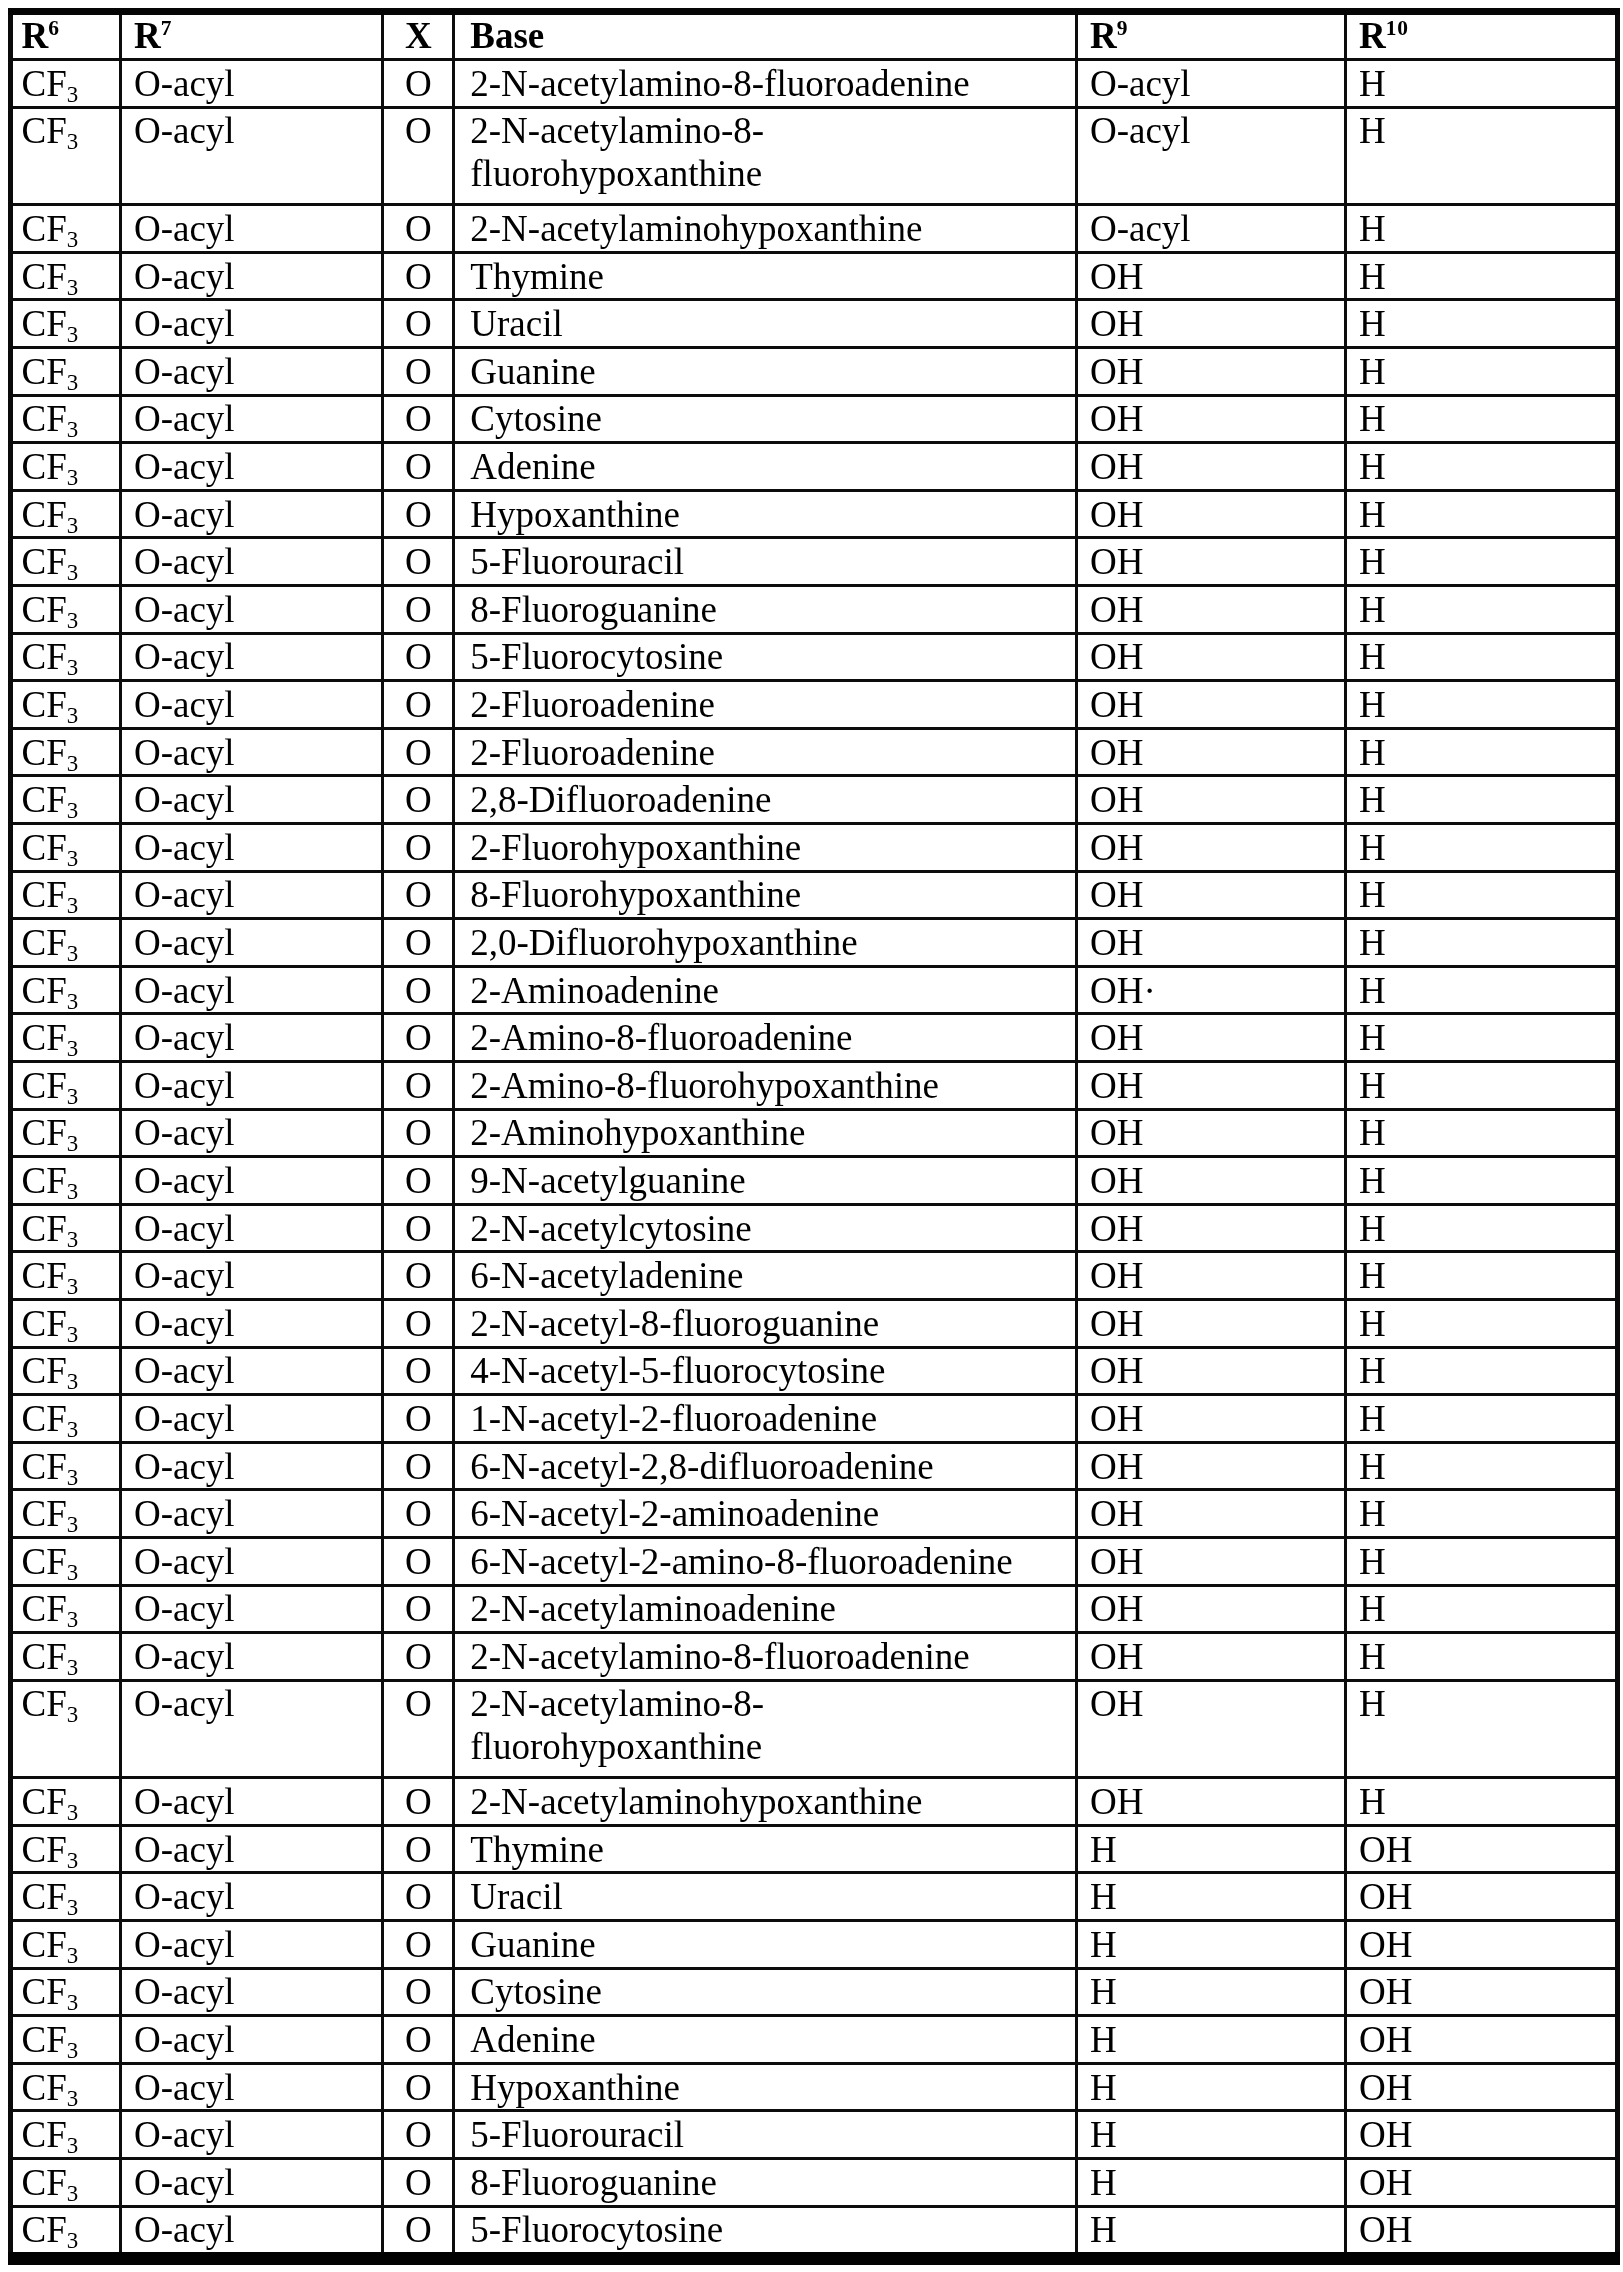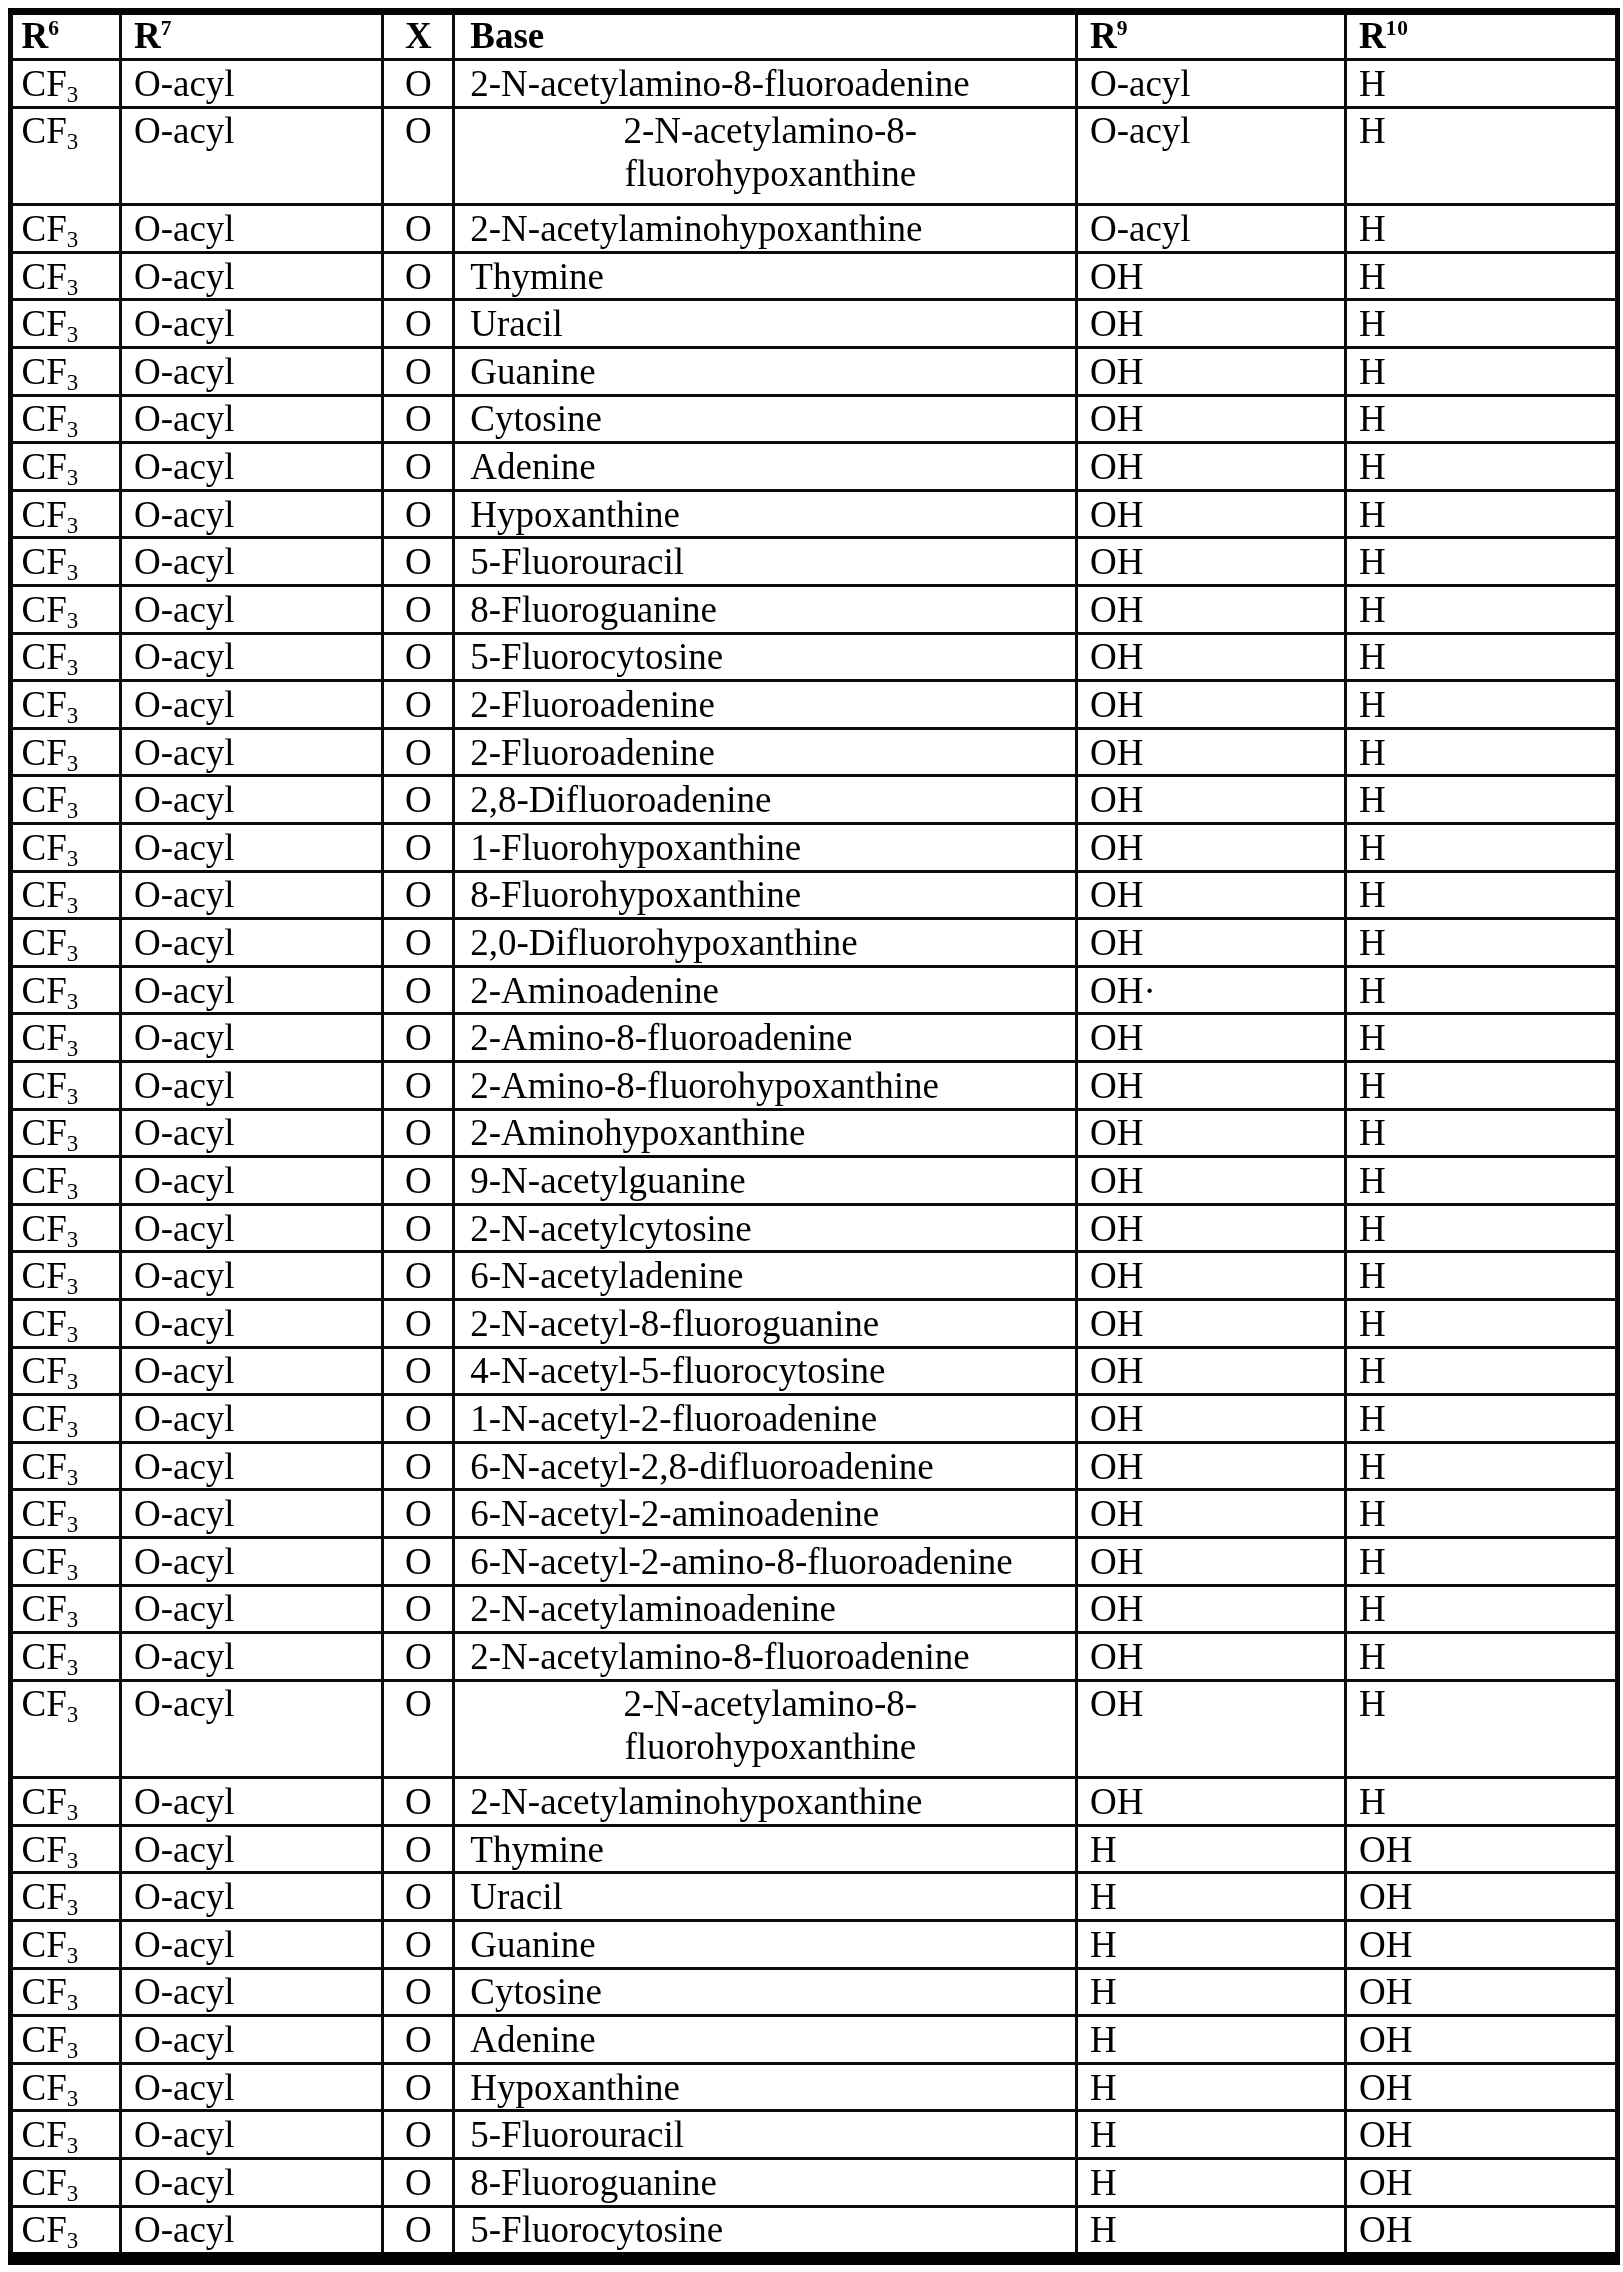--- a/index.html
+++ b/index.html
@@ -28,21 +28,21 @@
     font-size:37px;line-height:43px;
     vertical-align:top;text-align:left;
     padding:0.8px 5px 0.8px 11.7px;
     height:43px;overflow:hidden;white-space:nowrap;
   }
   th{font-weight:bold;height:40px;line-height:42px;padding-top:0;}
   td.col-x,th.col-x{text-align:center;padding-left:1.7px;padding-right:1.7px;}
   td.col-r6,th.col-r6{padding-left:8.3px;}
   td.col-base,th.col-base{padding-left:15px;}
   tr.tall td{height:93px;}
-  td .ln{display:block;line-height:43px;text-align:center;}
+  td .ln{display:block;line-height:43px;}
   sup.hdr{font-size:0.58em;line-height:0;vertical-align:super;letter-spacing:0.8px;}
   sub.frm{font-size:0.62em;line-height:0;vertical-align:-0.25em;}
 </style>
 </head>
 <body>
 
 <div class="page">
   <div class="tbl-wrap">
     <table class="subst">
       <colgroup>
@@ -184,21 +184,21 @@
             <td class="col-r7">O-acyl</td>
             <td class="col-x">O</td>
             <td class="col-base">2,8-Difluoroadenine</td>
             <td class="col-r9">OH</td>
             <td class="col-r10">H</td>
           </tr>
           <tr>
             <td class="col-r6">CF<sub class="frm">3</sub></td>
             <td class="col-r7">O-acyl</td>
             <td class="col-x">O</td>
-            <td class="col-base">1-Fluorohypoxanthine</td>
+            <td class="col-base">2-Fluorohypoxanthine</td>
             <td class="col-r9">OH</td>
             <td class="col-r10">H</td>
           </tr>
           <tr>
             <td class="col-r6">CF<sub class="frm">3</sub></td>
             <td class="col-r7">O-acyl</td>
             <td class="col-x">O</td>
             <td class="col-base">8-Fluorohypoxanthine</td>
             <td class="col-r9">OH</td>
             <td class="col-r10">H</td>

